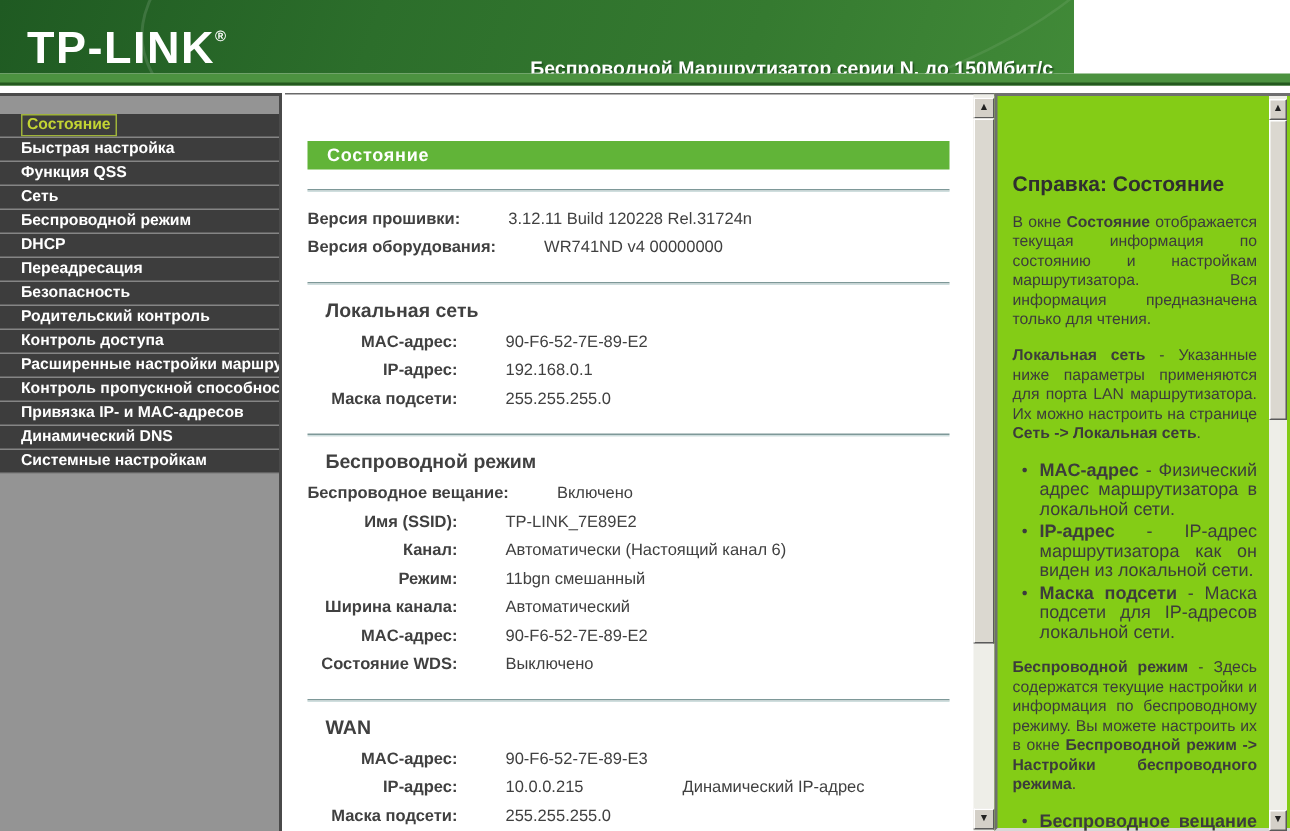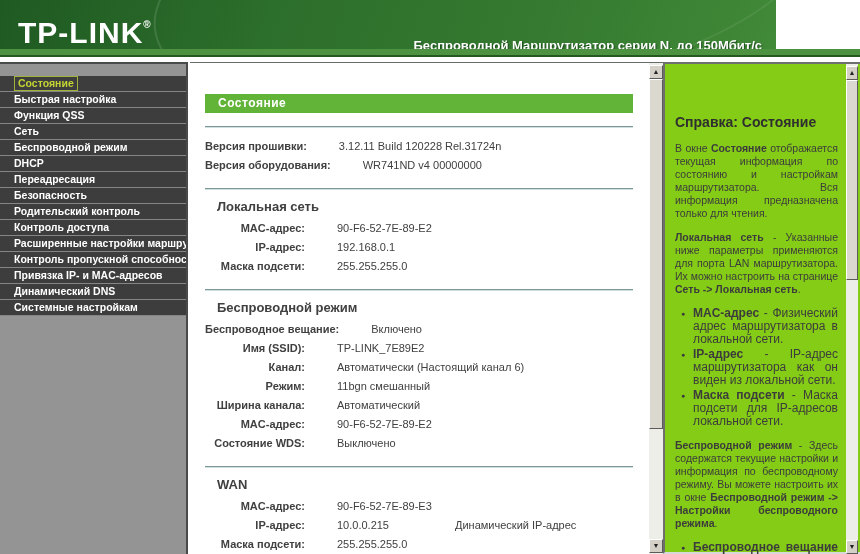--- a/index.html
+++ b/index.html
@@ -1,21 +1,21 @@
 <!DOCTYPE html>
 <html><head>
 <meta charset="utf-8">
 <style>
   * { margin:0; padding:0; box-sizing:border-box; }
   html,body { width:860px; height:554px; overflow:hidden; background:#fff;
     font-family:"Liberation Sans","DejaVu Sans",sans-serif; }
   .viewport { position:relative; width:860px; height:554px; background:#fff; }
 
   
-  .hdr { position:absolute; top:0; left:0; width:776px; height:49px;
+  .hdr { position:absolute; top:0; left:0; width:716px; height:49px;
     background:linear-gradient(110deg,#1f5a22 0%,#2c6e2b 35%,#357a30 70%,#418a38 100%);
     overflow:hidden; }
   .hdr::before { content:""; position:absolute; right:-80px; top:-140px; width:700px; height:260px;
     border-radius:50%; border:2px solid rgba(255,255,255,0.12); transform:rotate(-6deg); }
   .hdr::after { content:""; position:absolute; right:-40px; top:-190px; width:900px; height:300px;
     border-radius:50%; border:2px solid rgba(255,255,255,0.08); transform:rotate(-4deg); }
   .hdr-strip { position:absolute; top:49px; left:0; width:860px; height:8px;
     background:#4c9240; border-bottom:2px solid #24591f; }
   .logo { position:absolute; left:18px; top:18px; color:#fff; font-size:30px; font-weight:bold;
     letter-spacing:1px; line-height:30px; }

